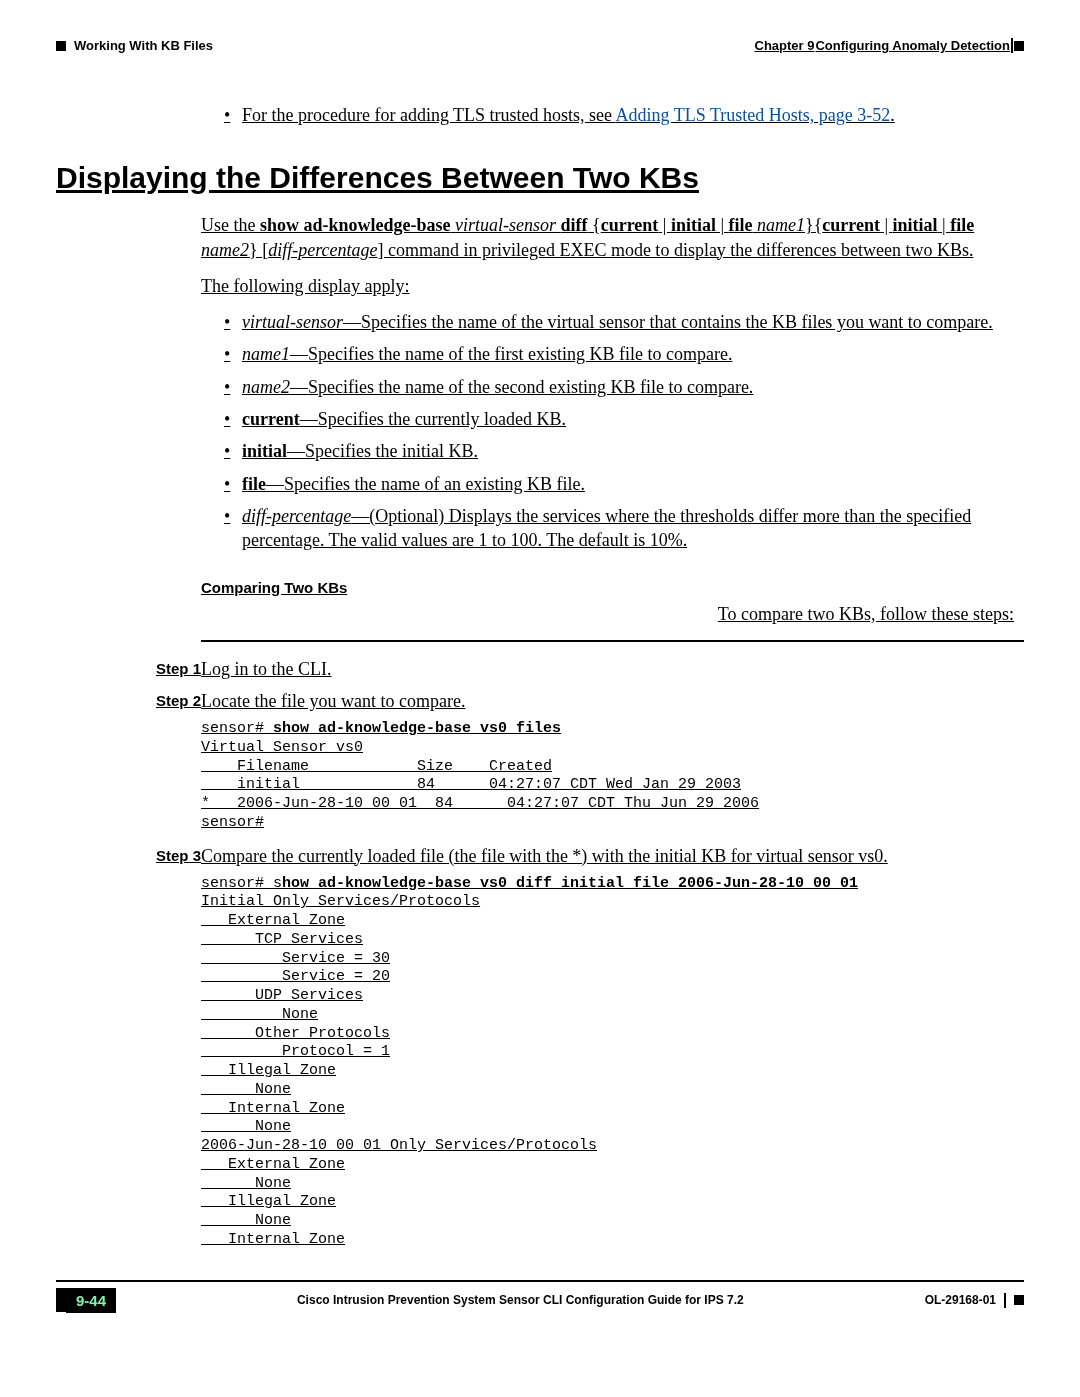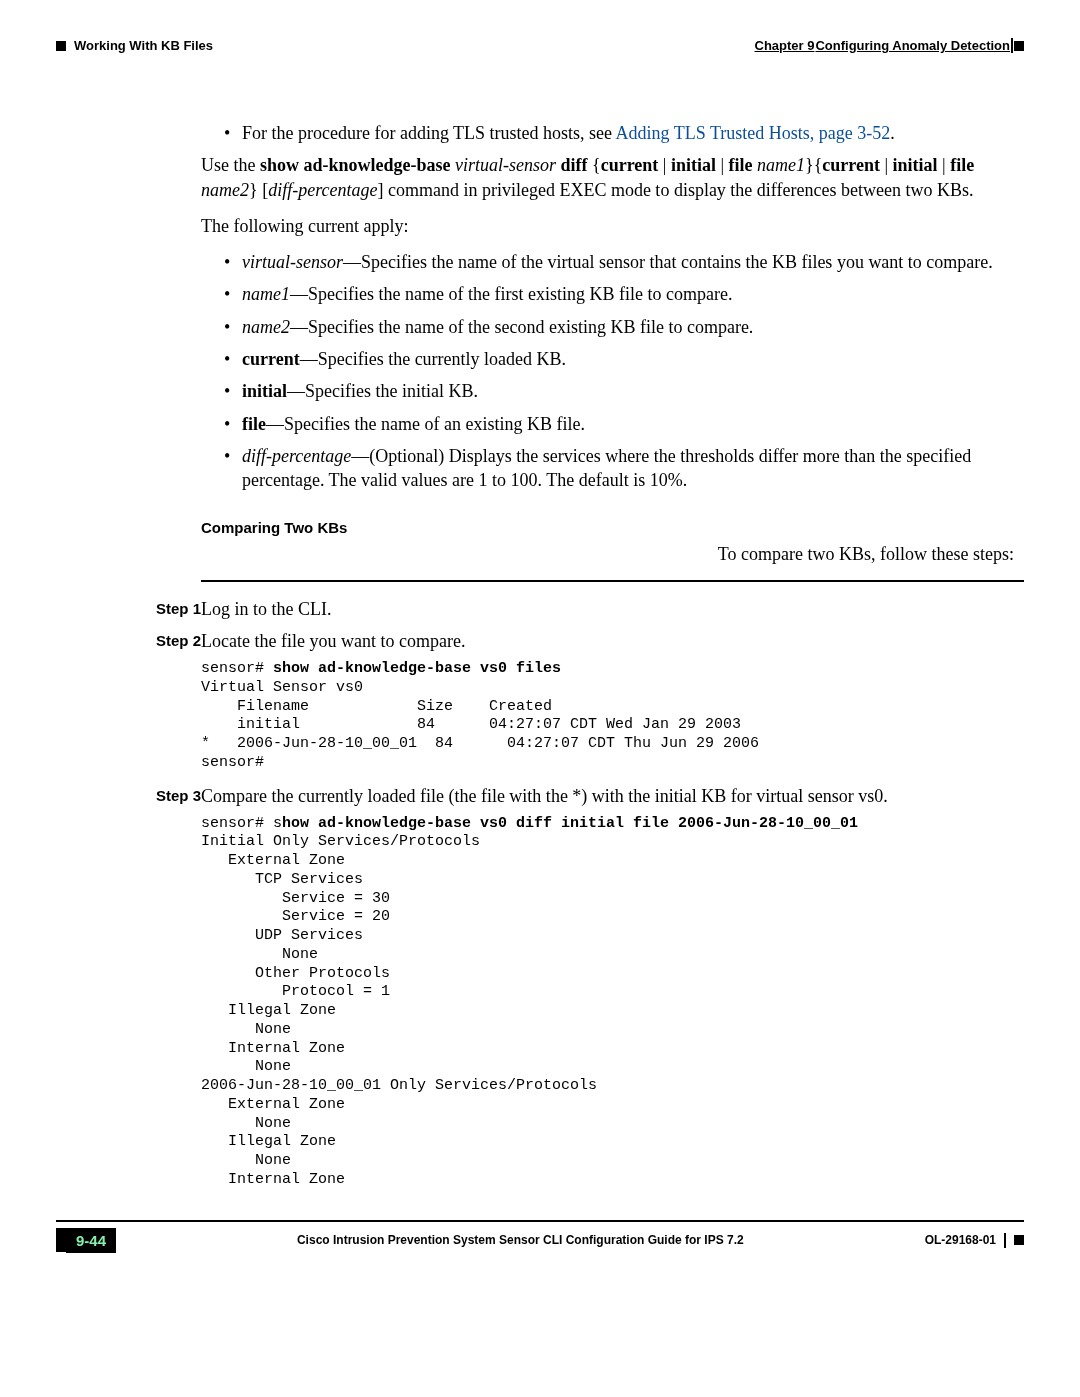--- a/index.html
+++ b/index.html
@@ -22,21 +22,21 @@
     font-size: 13px;
     display: flex;
     align-items: center;
     justify-content: space-between;
     margin-bottom: 2px;
   }
   .hdr-left { display:flex; align-items:center; gap:8px; }
   .sq { width:10px; height:10px; background:#000; display:inline-block; }
   .hdr-right { display:flex; align-items:center; gap:1px;text-decoration:underline; }
   .bar-thin    { display:inline-block; width:2px;  height:15px; background:#000; }
-  .content { margin-top: 68px; }
+  .content { margin-top: 50px; text-decoration: underline; }
   .bullet-row { display:flex; margin-left:168px; margin-bottom:8px; font-size:18px; line-height:1.35; }
   .bullet-dot { width:18px; flex:none; }
   .bullet-dot::before { content:"•"; }
   .bullet-text { flex:1; }
   a.link { color:#0b4f9c; text-decoration:none; }
   h1.section {
     font-family: Arial, Helvetica, sans-serif;
     font-weight: bold;
     font-size: 30px;
     margin: 34px 0 18px 0;
@@ -100,23 +100,24 @@
 
   <div class="content">
 
     <div class="bullet-row">
       <div class="bullet-dot"></div>
       <div class="bullet-text">
         <span>For the procedure for adding TLS trusted hosts, see </span><a href="#" class="link">Adding TLS Trusted Hosts, page 3-52</a><span>.</span>
       </div>
     </div>
 
+    <h1 class="section">Displaying the Differences Between Two KBs</h1>
 
     <div class="para" id="intro1"><span>Use the </span><span class="b">show ad-knowledge-base</span><span> </span><span class="i">virtual-sensor</span><span> </span><span class="b">diff</span><span> {</span><span class="b">current</span><span> | </span><span class="b">initial</span><span> | </span><span class="b">file</span><span> </span><span class="i">name1</span><span>}{</span><span class="b">current</span><span> | </span><span class="b">initial</span><span> | </span><span class="b">file</span><span> </span><span class="i">name2</span><span>} [</span><span class="i">diff-percentage</span><span>] command in privileged EXEC mode to display the differences between two KBs.</span></div>
-    <div class="para">The following current apply:</div>
+    <div class="para">The following display apply:</div>
 
     <div id="options">
         <div class="bullet-row">
           <div class="bullet-dot"></div>
           <div class="bullet-text"><span class="i">virtual-sensor</span><span>—Specifies the name of the virtual sensor that contains the KB files you want to compare.</span></div>
         </div>
         <div class="bullet-row">
           <div class="bullet-dot"></div>
           <div class="bullet-text"><span class="i">name1</span><span>—Specifies the name of the first existing KB file to compare.</span></div>
         </div>

